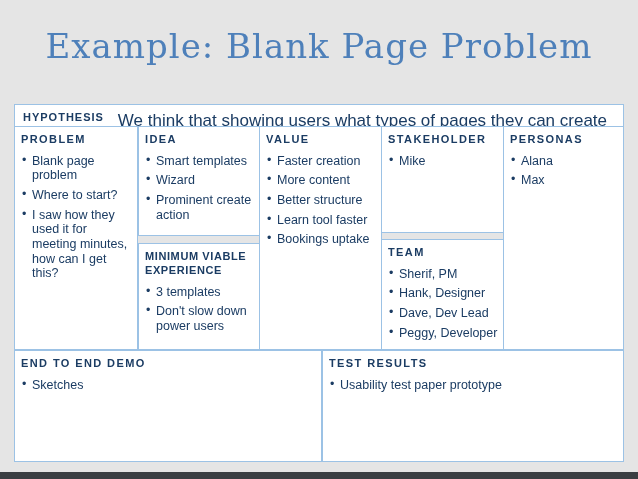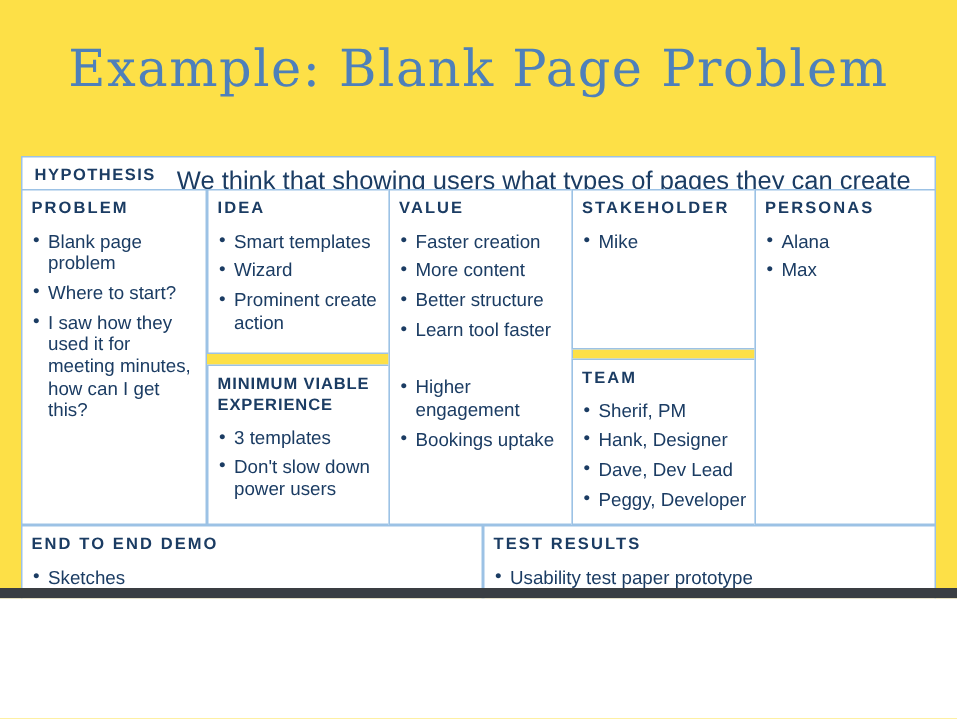--- a/index.html
+++ b/index.html
@@ -1,18 +1,18 @@
 <!DOCTYPE html>
 <html><head>
 <meta charset="utf-8">
 <style>
   html,body{margin:0;padding:0;}
   .slide{
-    position:relative;width:638px;height:399px;
-    background:#fde047;overflow:hidden;
+    position:relative;width:638px;height:479px;
+    background:#e5e5e5;overflow:hidden;
     font-family:"Liberation Sans",sans-serif;
   }
   .title{
     position:absolute;top:26px;left:0;width:100%;margin:0;
     text-align:center;font-family:"DejaVu Serif",serif;font-weight:normal;
     font-size:34px;color:#4e80ba;letter-spacing:1px;
   }
   .box{
     position:absolute;background:#ffffff;border:1px solid #9cc2e5;
     box-sizing:border-box;padding:4px 4px 4px 6px;
@@ -86,21 +86,20 @@
     </ul>
   </div>
 
   <div class="box pos-value">
     <div class="sec-title">VALUE</div>
     <ul class="bullets">
       <li>Faster creation</li>
       <li>More content</li>
       <li>Better structure</li>
       <li>Learn tool faster</li>
-      <li class="gap-top">Higher engagement</li>
       <li>Bookings uptake</li>
     </ul>
   </div>
 
   <div class="box pos-stakeholder">
     <div class="sec-title">STAKEHOLDER</div>
     <ul class="bullets">
       <li>Mike</li>
     </ul>
   </div>

